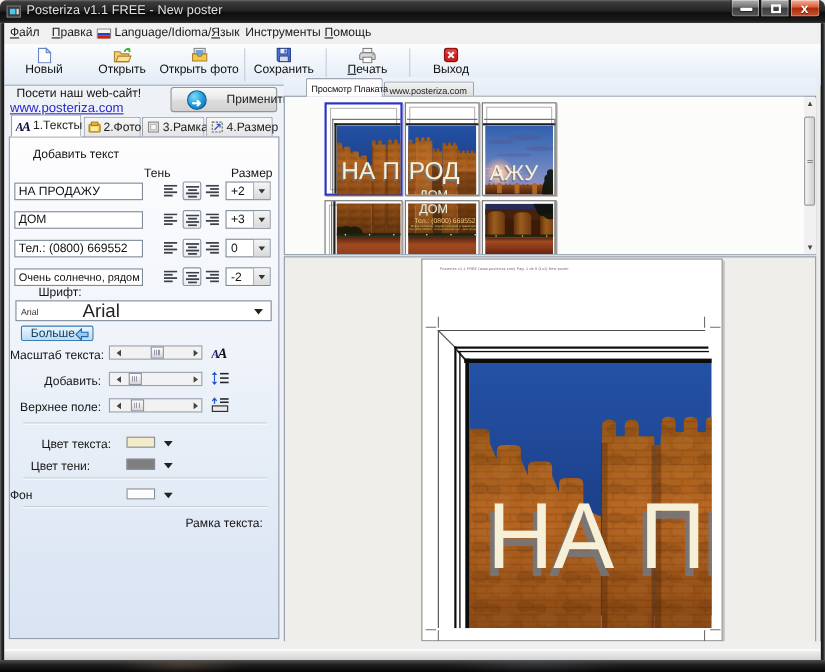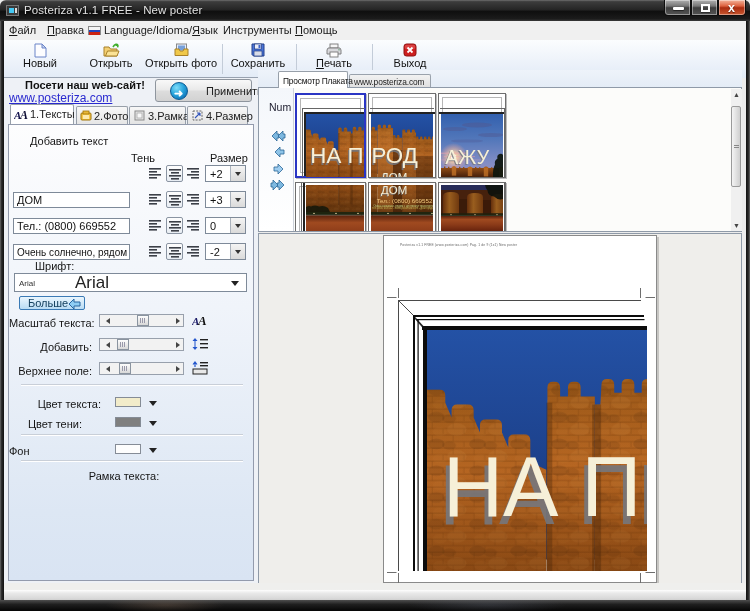--- a/index.html
+++ b/index.html
@@ -31,21 +31,21 @@
 #flag .b{position:absolute;left:0;top:2.5px;width:11px;height:2.5px;background:#2244bb;}
 #flag .r{position:absolute;left:0;top:5px;width:11px;height:2.5px;background:#cc2211;}
 #toolbar{left:4px;top:40px;width:742px;height:38px;background:linear-gradient(180deg,#fbfdfe,#eaf0f9 70%,#e2ebf6);}
 #toolbar .tsep{position:absolute;top:4px;width:1px;height:30px;background:#c3ccd8;}
 .titem{position:absolute;top:2px;text-align:center;font-size:11px;color:#111;}
 .titem .lbl{position:absolute;top:15px;left:50%;transform:translateX(-50%);white-space:nowrap;}
 .ticon{position:absolute;left:50%;top:1px;transform:translateX(-50%);width:16px;height:15px;}
 #tbline{left:4px;top:77px;width:254px;height:1px;background:#98a2b0;}
 
 #leftcol{left:4px;top:78px;width:254px;height:505px;background:#eef1f6;}
-#website1{left:21px;top:1px;font-size:11px;color:#111;font-weight:bold;}
+#website1{left:11px;top:1px;font-size:11px;color:#111;}
 #weblink{left:5px;top:13px;font-size:12px;color:#2929cf;text-decoration:underline;}
 #applybtn{left:151px;top:1px;width:97px;height:23px;border:1px solid #8e959e;border-radius:3px;background:linear-gradient(180deg,#f8f8f8,#eaeaea 45%,#dcdcdc 55%,#d2d2d2);}
 #applybtn .ic{position:absolute;left:14px;top:2px;width:18px;height:18px;border-radius:50%;background:radial-gradient(circle at 35% 30%,#7fdcf8,#2aa6dd 45%,#0c6fb5 85%);border:1px solid #0a5a93;}
 #applybtn .ar{position:absolute;left:18px;top:7px;color:#fff;font-size:11px;font-weight:bold;}
 #applybtn .tx{position:absolute;left:50px;top:5px;font-size:11px;color:#222;}
 
 .tab{position:absolute;font-size:11px;color:#222;border:1px solid #979fa9;border-bottom:none;}
 #tabs-left .tab{top:28px;height:18px;background:linear-gradient(180deg,#f7f7f7,#e4e4e4);border-radius:2px 2px 0 0;}
 #tabs-left .tab.act{top:26px;height:20px;background:#fff;z-index:3;}
 
@@ -376,20 +376,21 @@
     <div class="tab" style="left:183px;width:61px;padding:3px 0 0 18px;"><svg style="position:absolute;left:4px;top:3px" width="11" height="11" viewBox="0 0 11 11">
           <rect x="1" y="1" width="9" height="9" fill="none" stroke="#666" stroke-width="1" stroke-dasharray="2 1.2"></rect>
           <path d="M3 8 L8 3 M8 3 L8 6 M8 3 L5 3" stroke="#3355bb" fill="none" stroke-width="1.1"></path>
         </svg>4.Размер</div>
   </div>
   <div class="abs" id="lpanel">
     <div class="lab" style="left:21px;top:10px;">Добавить текст</div>
     <div class="lab" style="left:122px;top:27px;">Тень</div>
     <div class="lab" style="left:201px;top:27px;">Размер</div>
 
+    <div class="inp" style="top:41px;">НА ПРОДАЖУ</div>
     <div class="inp" style="top:67px;">ДОМ</div>
     <div class="inp" style="top:93px;">Тел.: (0800) 669552</div>
     <div class="inp" style="top:119px;font-size:10px;padding-top:2px;">Очень солнечно, рядом с ц</div>
     <div class="alignbox" style="left:138px;top:40px;">
       <div class="abtn" style="left:0">
           <svg width="13" height="11" viewBox="0 0 13 11">
             <g fill="#3c4048">
               <rect x="0" y="0" width="12" height="1.6"></rect>
               <rect x="0" y="3" width="8" height="1.6"></rect>
               <rect x="0" y="6" width="12" height="1.6"></rect>
@@ -586,52 +587,31 @@
     <div class="swatch" style="top:272px;background:#f2ecca;"></div>
     <div class="swarr" style="top:276px;"></div>
     <div class="lab" style="left:0;top:293px;width:92px;text-align:center;">Цвет тени:</div>
     <div class="swatch" style="top:292px;background:#7f7f7f;"></div>
     <div class="swarr" style="top:296px;"></div>
     <div class="sep" style="top:309px;"></div>
     <div class="lab" style="left:0;top:320px;width:92px;text-align:left;">Фон</div>
     <div class="swatch" style="top:319px;background:#fdfdfd;"></div>
     <div class="swarr" style="top:323px;"></div>
     <div class="sep" style="top:335px;"></div>
-    <div class="lab" style="left:0;top:345px;width:230px;text-align:center;">Рамка текста:</div>
+    <div class="lab" style="left:0;top:345px;width:230px;text-align:right;">Рамка текста:</div>
   </div>
 </div>
 
 <div class="abs" id="rightcol">
   <div class="abs" style="left:0;top:0;width:484px;height:17px;background:linear-gradient(180deg,#eef3fa,#e4ecf6);"></div>
     <div id="rtabs">
     <div id="rtab1" class="abs">Просмотр Плаката</div>
     <div id="rtab2" class="abs">www.posteriza.com</div>
   </div>
   <div class="abs" id="tpanel">
-    <div class="abs" id="numstrip">
-        <div class="nm">Num</div>
-      <svg style="position:absolute;left:10px;top:41px" width="18" height="14" viewBox="0 0 18 14">
-          <g stroke="#2a6496" stroke-width=".8" fill="#7db8e0">
-            <path d="M8 2 L3 7 L8 12 L8 9 L10 9 L10 5 L8 5 Z"></path>
-            <path d="M14 2 L9 7 L14 12 L14 9 L16 9 L16 5 L14 5 Z"></path>
-          </g>
-        </svg>
-      <svg style="position:absolute;left:13px;top:57px" width="14" height="14" viewBox="0 0 14 14">
-          <path d="M8 2 L3 7 L8 12 L8 9 L12 9 L12 5 L8 5 Z" stroke="#2a6496" stroke-width=".8" fill="#8ec4e8"></path>
-        </svg>
-      <svg style="position:absolute;left:13px;top:74px" width="14" height="14" viewBox="0 0 14 14">
-          <path d="M6 2 L11 7 L6 12 L6 9 L2 9 L2 5 L6 5 Z" stroke="#2a6496" stroke-width=".8" fill="#9ecdf0"></path>
-        </svg>
-      <svg style="position:absolute;left:10px;top:90px" width="18" height="14" viewBox="0 0 18 14">
-          <g stroke="#2a6496" stroke-width=".8" fill="#7db8e0">
-            <path d="M10 2 L15 7 L10 12 L10 9 L8 9 L8 5 L10 5 Z"></path>
-            <path d="M4 2 L9 7 L4 12 L4 9 L2 9 L2 5 L4 5 Z"></path>
-          </g>
-        </svg>
-    </div>
     <div class="abs" id="gridarea">
       <div class="tile sel" style="left:1px;top:5px;width:71px;height:85px;">
         <div class="tick"></div>
         <div class="fline" style="left:4.5px;top:12.5px;width:63px;height:1px;background:#666;"></div>
         <div class="fline" style="left:4.5px;top:12.5px;width:1px;height:69px;background:#666;"></div>
         <div class="fline" style="left:7px;top:17px;width:60px;height:2px;"></div>
         <div class="fline" style="left:7px;top:17px;width:2px;height:64px;"></div>
         <div class="ph" style="left:9px;top:19px;width:58px;height:63px;"><svg width="59" height="63" viewBox="0 0 59 63" preserveAspectRatio="none">
               <use href="#art"></use>
             </svg></div>

